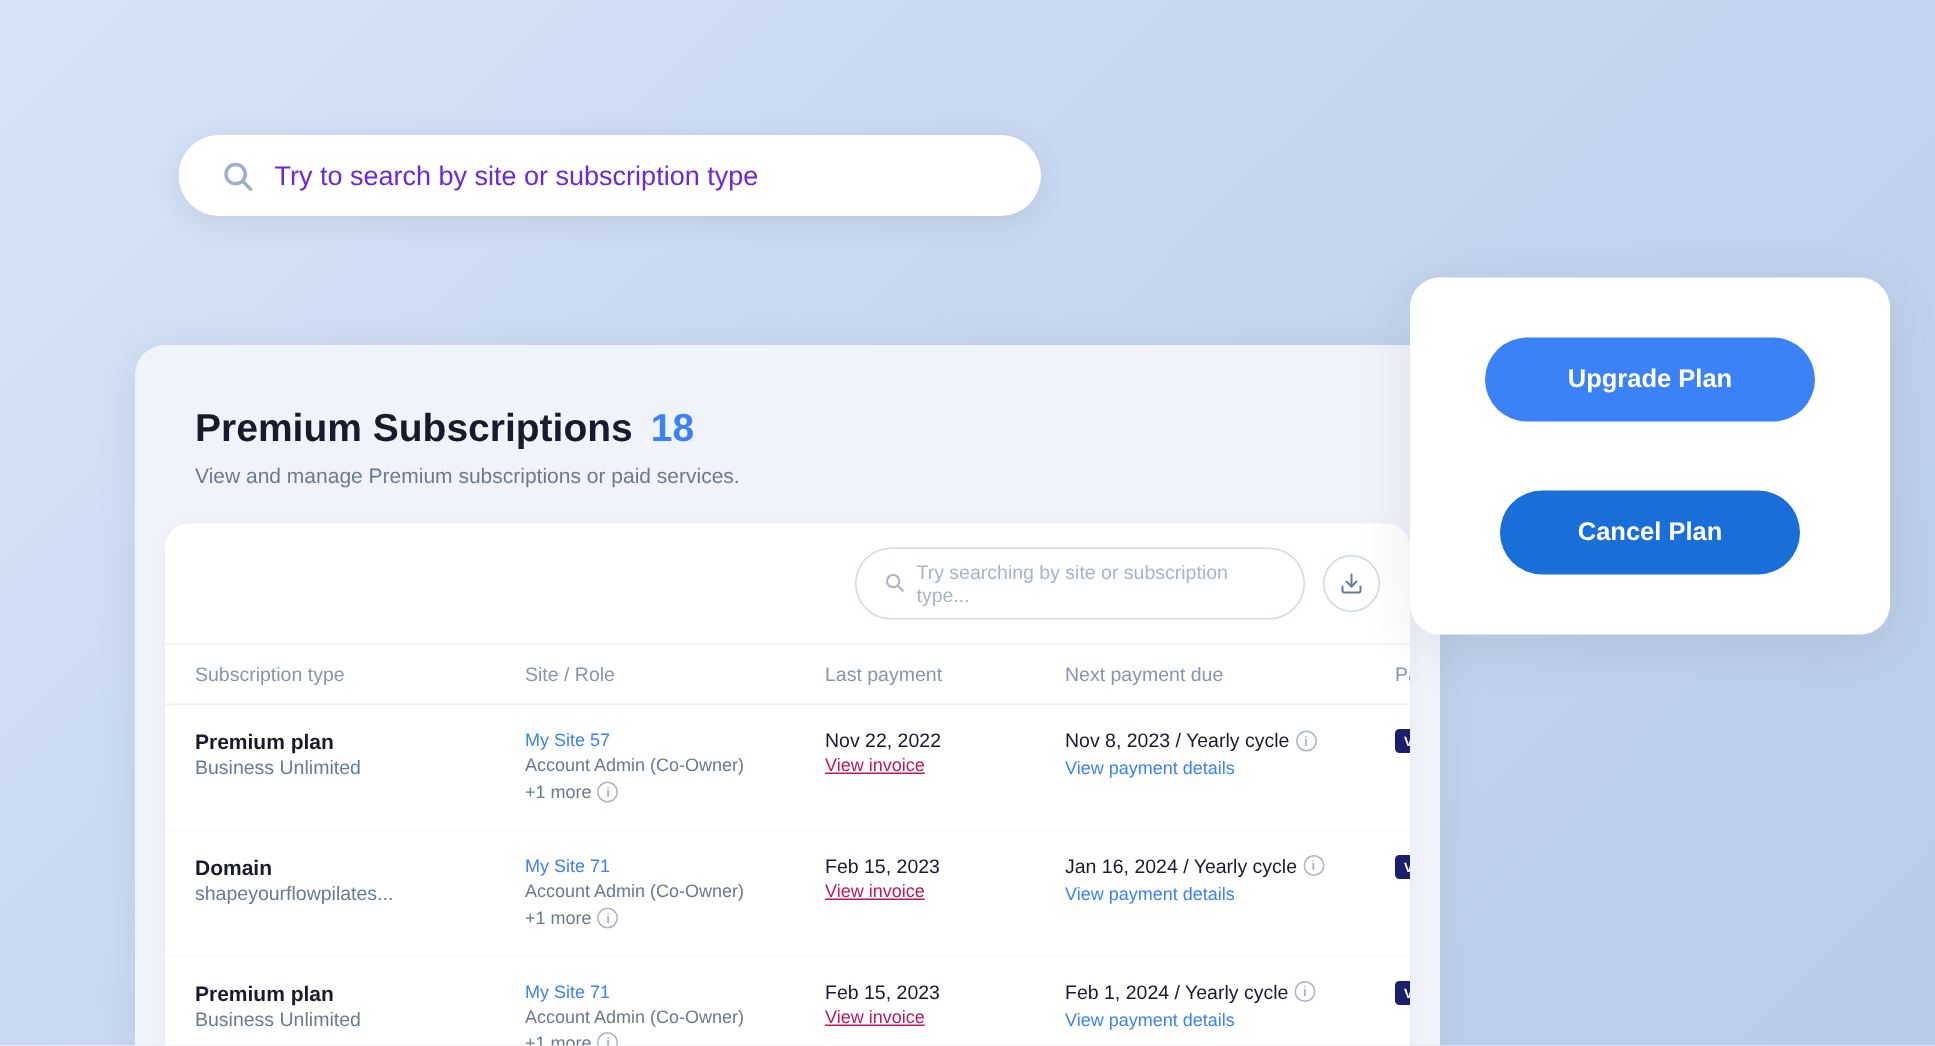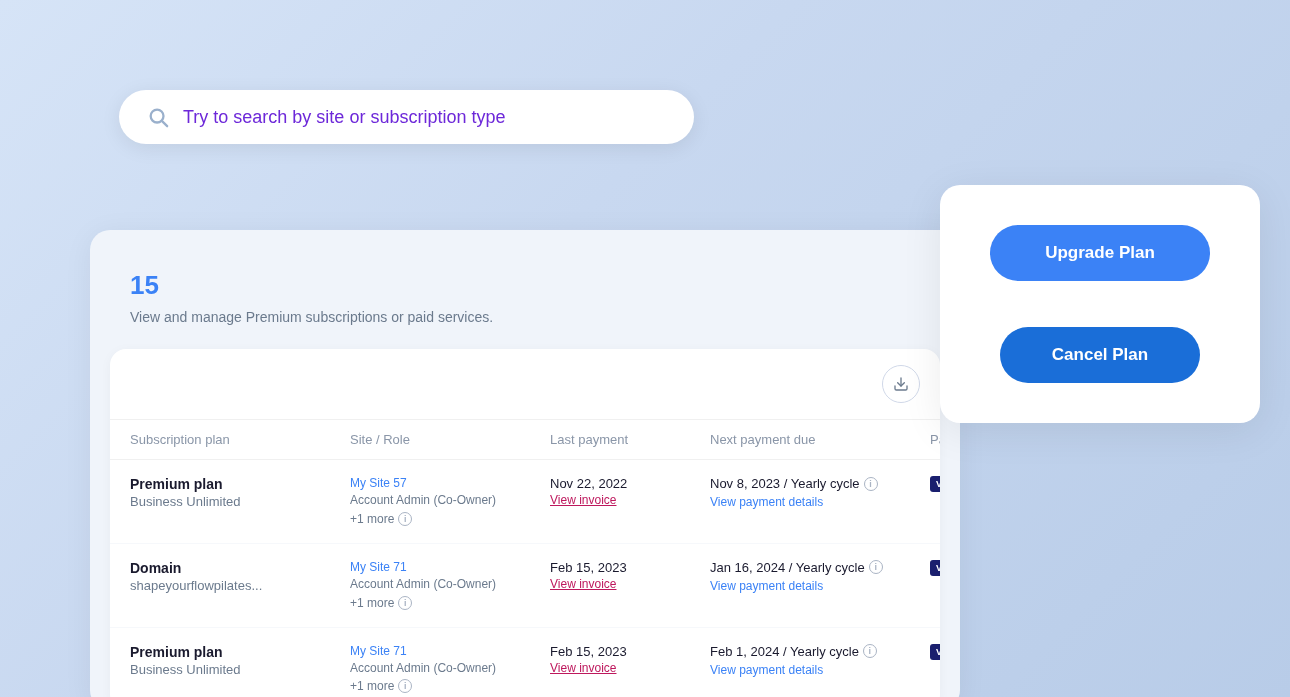--- a/index.html
+++ b/index.html
@@ -288,39 +288,49 @@
       <circle cx="11" cy="11" r="7"></circle>
       <line x1="17" y1="17" x2="22" y2="22"></line>
     </svg>
     <span class="search-placeholder-text">Try to search by site or subscription type</span>
   </div>
 </div>
 
 <div class="main-card">
   <div class="card-header">
     <div class="card-title-row">
-      <span class="card-count">15</span>
+      <span class="card-title">Premium Subscriptions</span>
+      <span class="card-count">18</span>
     </div>
     <div class="card-subtitle">View and manage Premium subscriptions or paid services.</div>
   </div>
 
   <div class="table-card">
 
     <div class="table-search-row">
+      <div class="table-search-input-wrap">
+        <span class="table-search-icon">
+          <svg width="14" height="14" viewBox="0 0 24 24" fill="none" stroke="currentColor" stroke-width="2.5" stroke-linecap="round" stroke-linejoin="round">
+            <circle cx="11" cy="11" r="7"></circle>
+            <line x1="17" y1="17" x2="22" y2="22"></line>
+          </svg>
+        </span>
+        <span class="table-search-placeholder">Try searching by site or subscription type...</span>
+      </div>
       <div class="download-btn">
         <svg width="16" height="16" viewBox="0 0 24 24" fill="none" stroke="currentColor" stroke-width="2" stroke-linecap="round" stroke-linejoin="round">
           <path d="M21 15v4a2 2 0 0 1-2 2H5a2 2 0 0 1-2-2v-4"></path>
           <polyline points="7 10 12 15 17 10"></polyline>
           <line x1="12" y1="15" x2="12" y2="3"></line>
         </svg>
       </div>
     </div>
 
     <div class="table-header">
-      <div class="table-header-cell">Subscription plan</div>
+      <div class="table-header-cell">Subscription type</div>
       <div class="table-header-cell">Site / Role</div>
       <div class="table-header-cell">Last payment</div>
       <div class="table-header-cell">Next payment due</div>
       <div class="table-header-cell">Payment method</div>
 
     </div>
 
     <div class="table-row">
       <div>
         <div class="sub-type-name">Premium plan</div>

